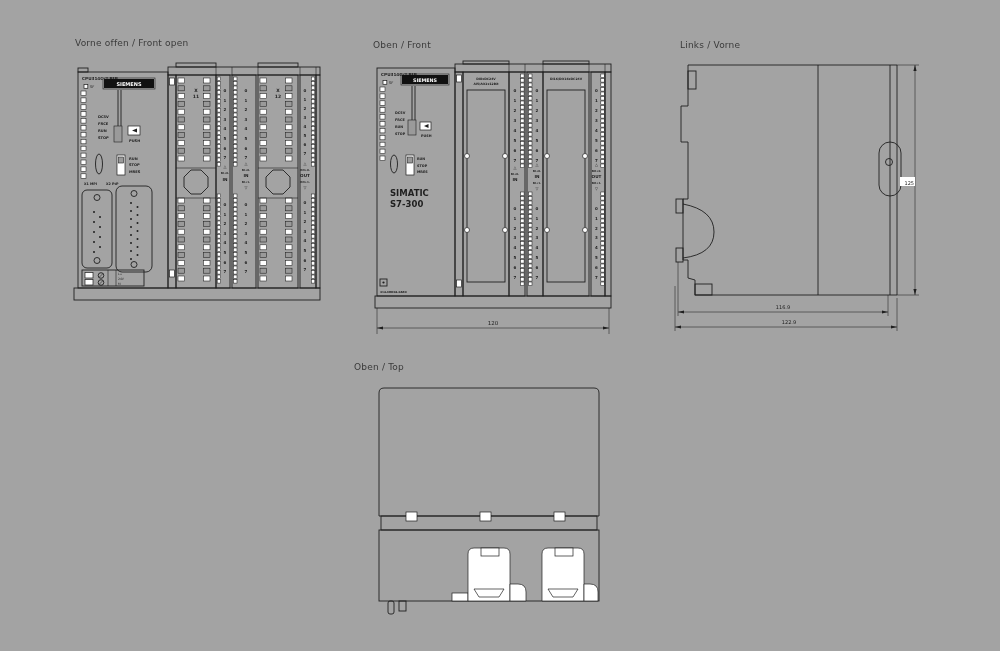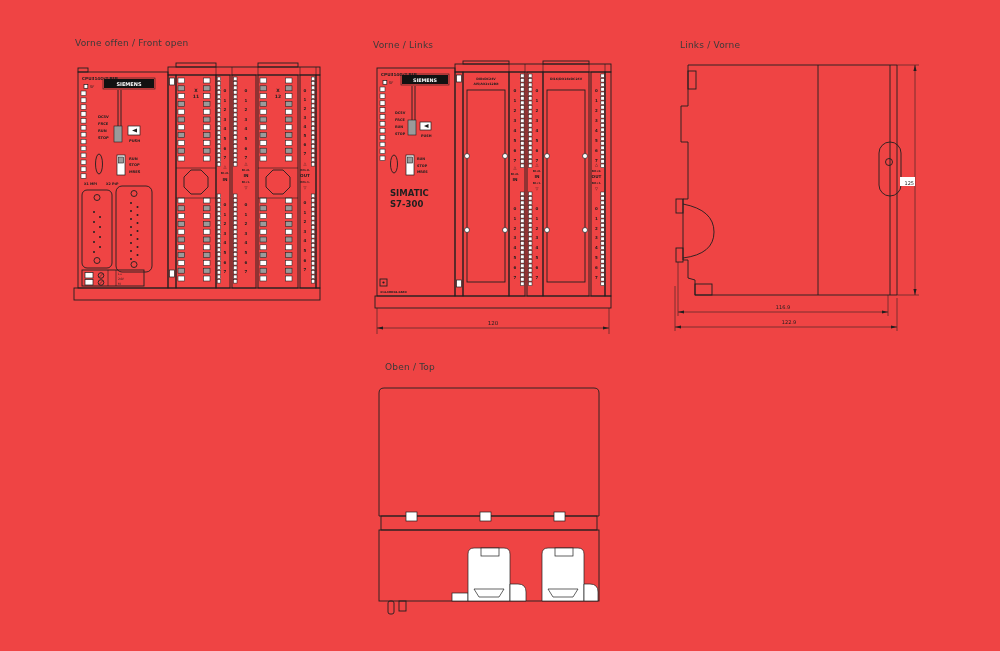--- a/index.html
+++ b/index.html
@@ -1,39 +1,39 @@
 <!DOCTYPE html>
 <html><head>
 <meta charset="utf-8">
 <style>
   html,body{margin:0;padding:0;background:#fff;}
   body{width:1000px;height:651px;position:relative;font-family:"DejaVu Sans",sans-serif;}
-  .canvas{position:absolute;left:0;top:0;width:1000px;height:651px;background:#ef4444;overflow:hidden;}
+  .canvas{position:absolute;left:0;top:0;width:1000px;height:651px;background:#a3a3a3;overflow:hidden;}
   .vlabel{position:absolute;font-size:9px;color:#3a3a3a;white-space:nowrap;letter-spacing:.2px;}
   svg{position:absolute;overflow:visible;}
   .ln{fill:none;stroke:#1f1f1f;stroke-width:.9;stroke-linejoin:miter;}
   .lnt{fill:none;stroke:#1f1f1f;stroke-width:.6;}
   .dim{fill:none;stroke:#1f1f1f;stroke-width:.55;}
   .ar{fill:#1f1f1f;stroke:none;}
   .fw{fill:#fff;stroke:#1f1f1f;stroke-width:.7;}
   .fg{fill:#9a9a9a;stroke:#1f1f1f;stroke-width:.6;}
   .fd{fill:#111;stroke:none;}
   text{fill:#1f1f1f;font-family:"DejaVu Sans",sans-serif;}
   .t-b{font-weight:bold;}
   .t-w{fill:#fff;}
 </style>
 </head>
 <body>
 
 <div class="canvas">
 
   <div class="vlabel" style="left:75px;top:38px">Vorne offen / Front open</div>
-  <div class="vlabel" style="left:373px;top:40px">Vorne / Links</div>
+  <div class="vlabel" style="left:373px;top:40px">Oben / Front</div>
   <div class="vlabel" style="left:680px;top:40px">Links / Vorne</div>
-  <div class="vlabel" style="left:385px;top:362px">Oben / Top</div>
+  <div class="vlabel" style="left:354px;top:362px">Oben / Top</div>
 
   <svg style="left:72px;top:62px" width="252" height="242" viewBox="0 0 252 242">
 
     <g>
       <rect class="ln" x="96" y="5" width="152" height="8"></rect>
       <rect class="ln" x="104" y="1" width="40" height="4"></rect>
       <rect class="ln" x="186" y="1" width="40" height="4"></rect>
       <line class="lnt" x1="144" y1="5" x2="144" y2="13"></line>
       <line class="lnt" x1="160" y1="5" x2="160" y2="13"></line>
       <line class="lnt" x1="186" y1="5" x2="186" y2="13"></line>

